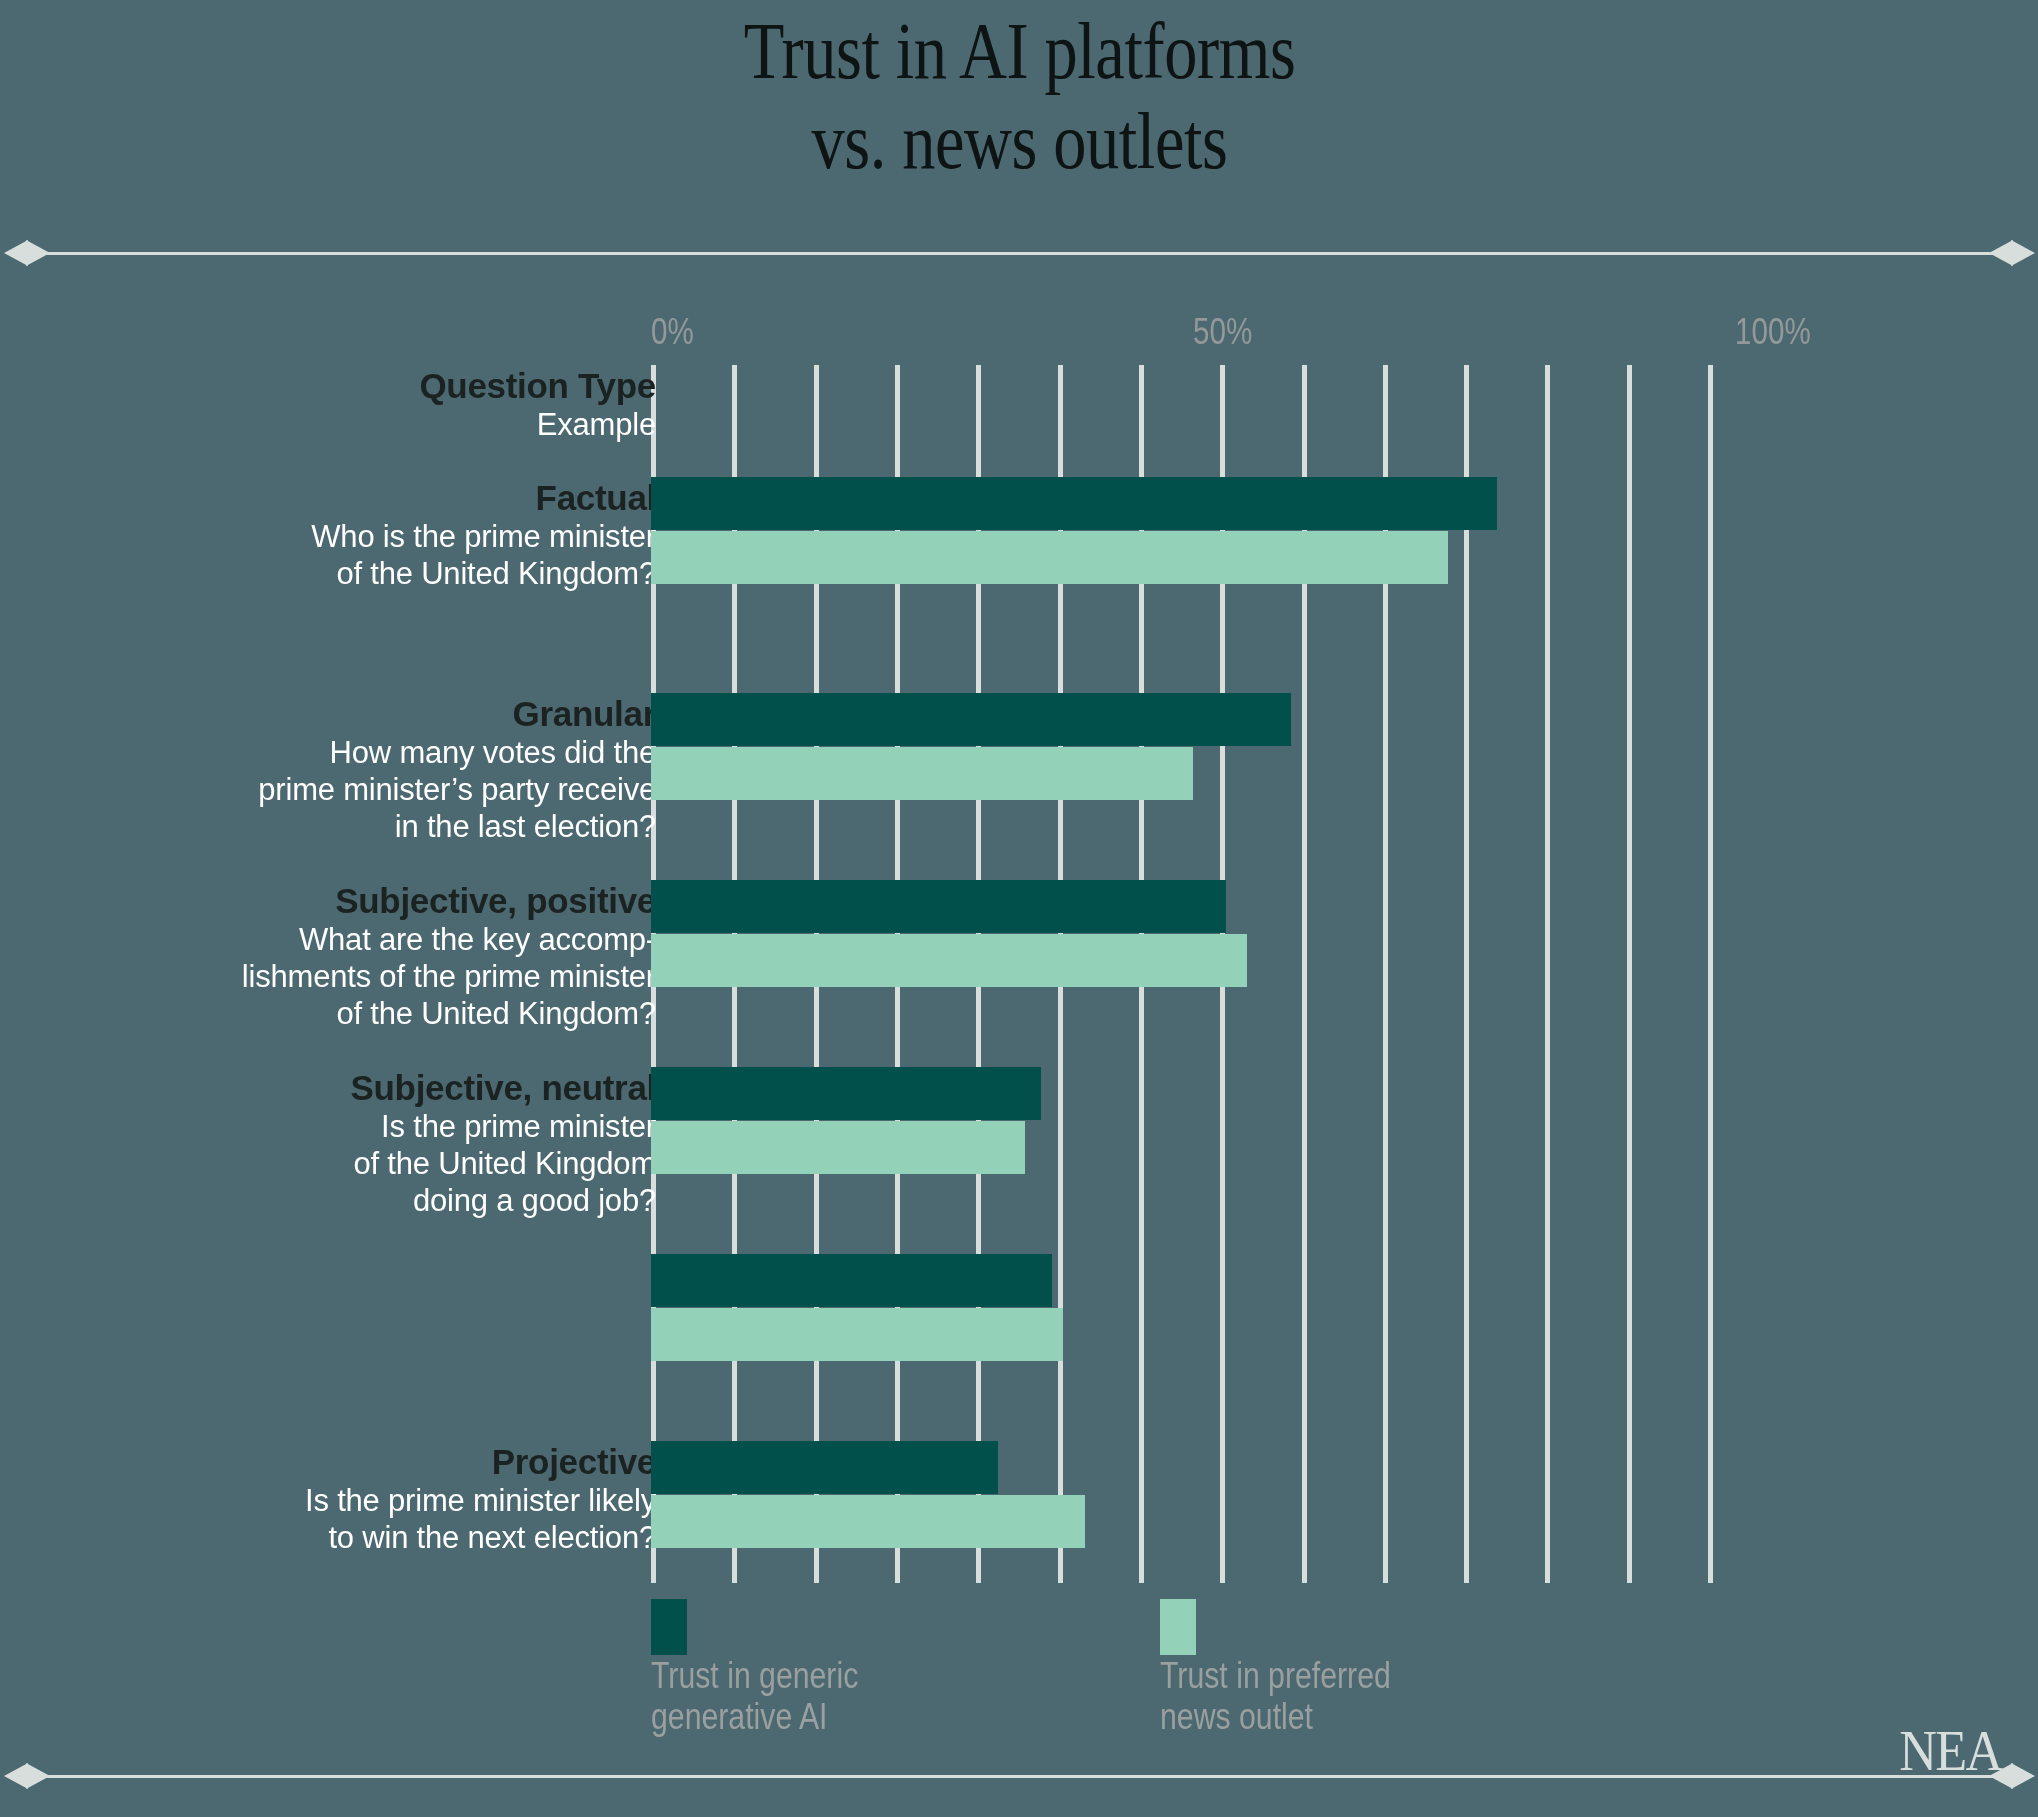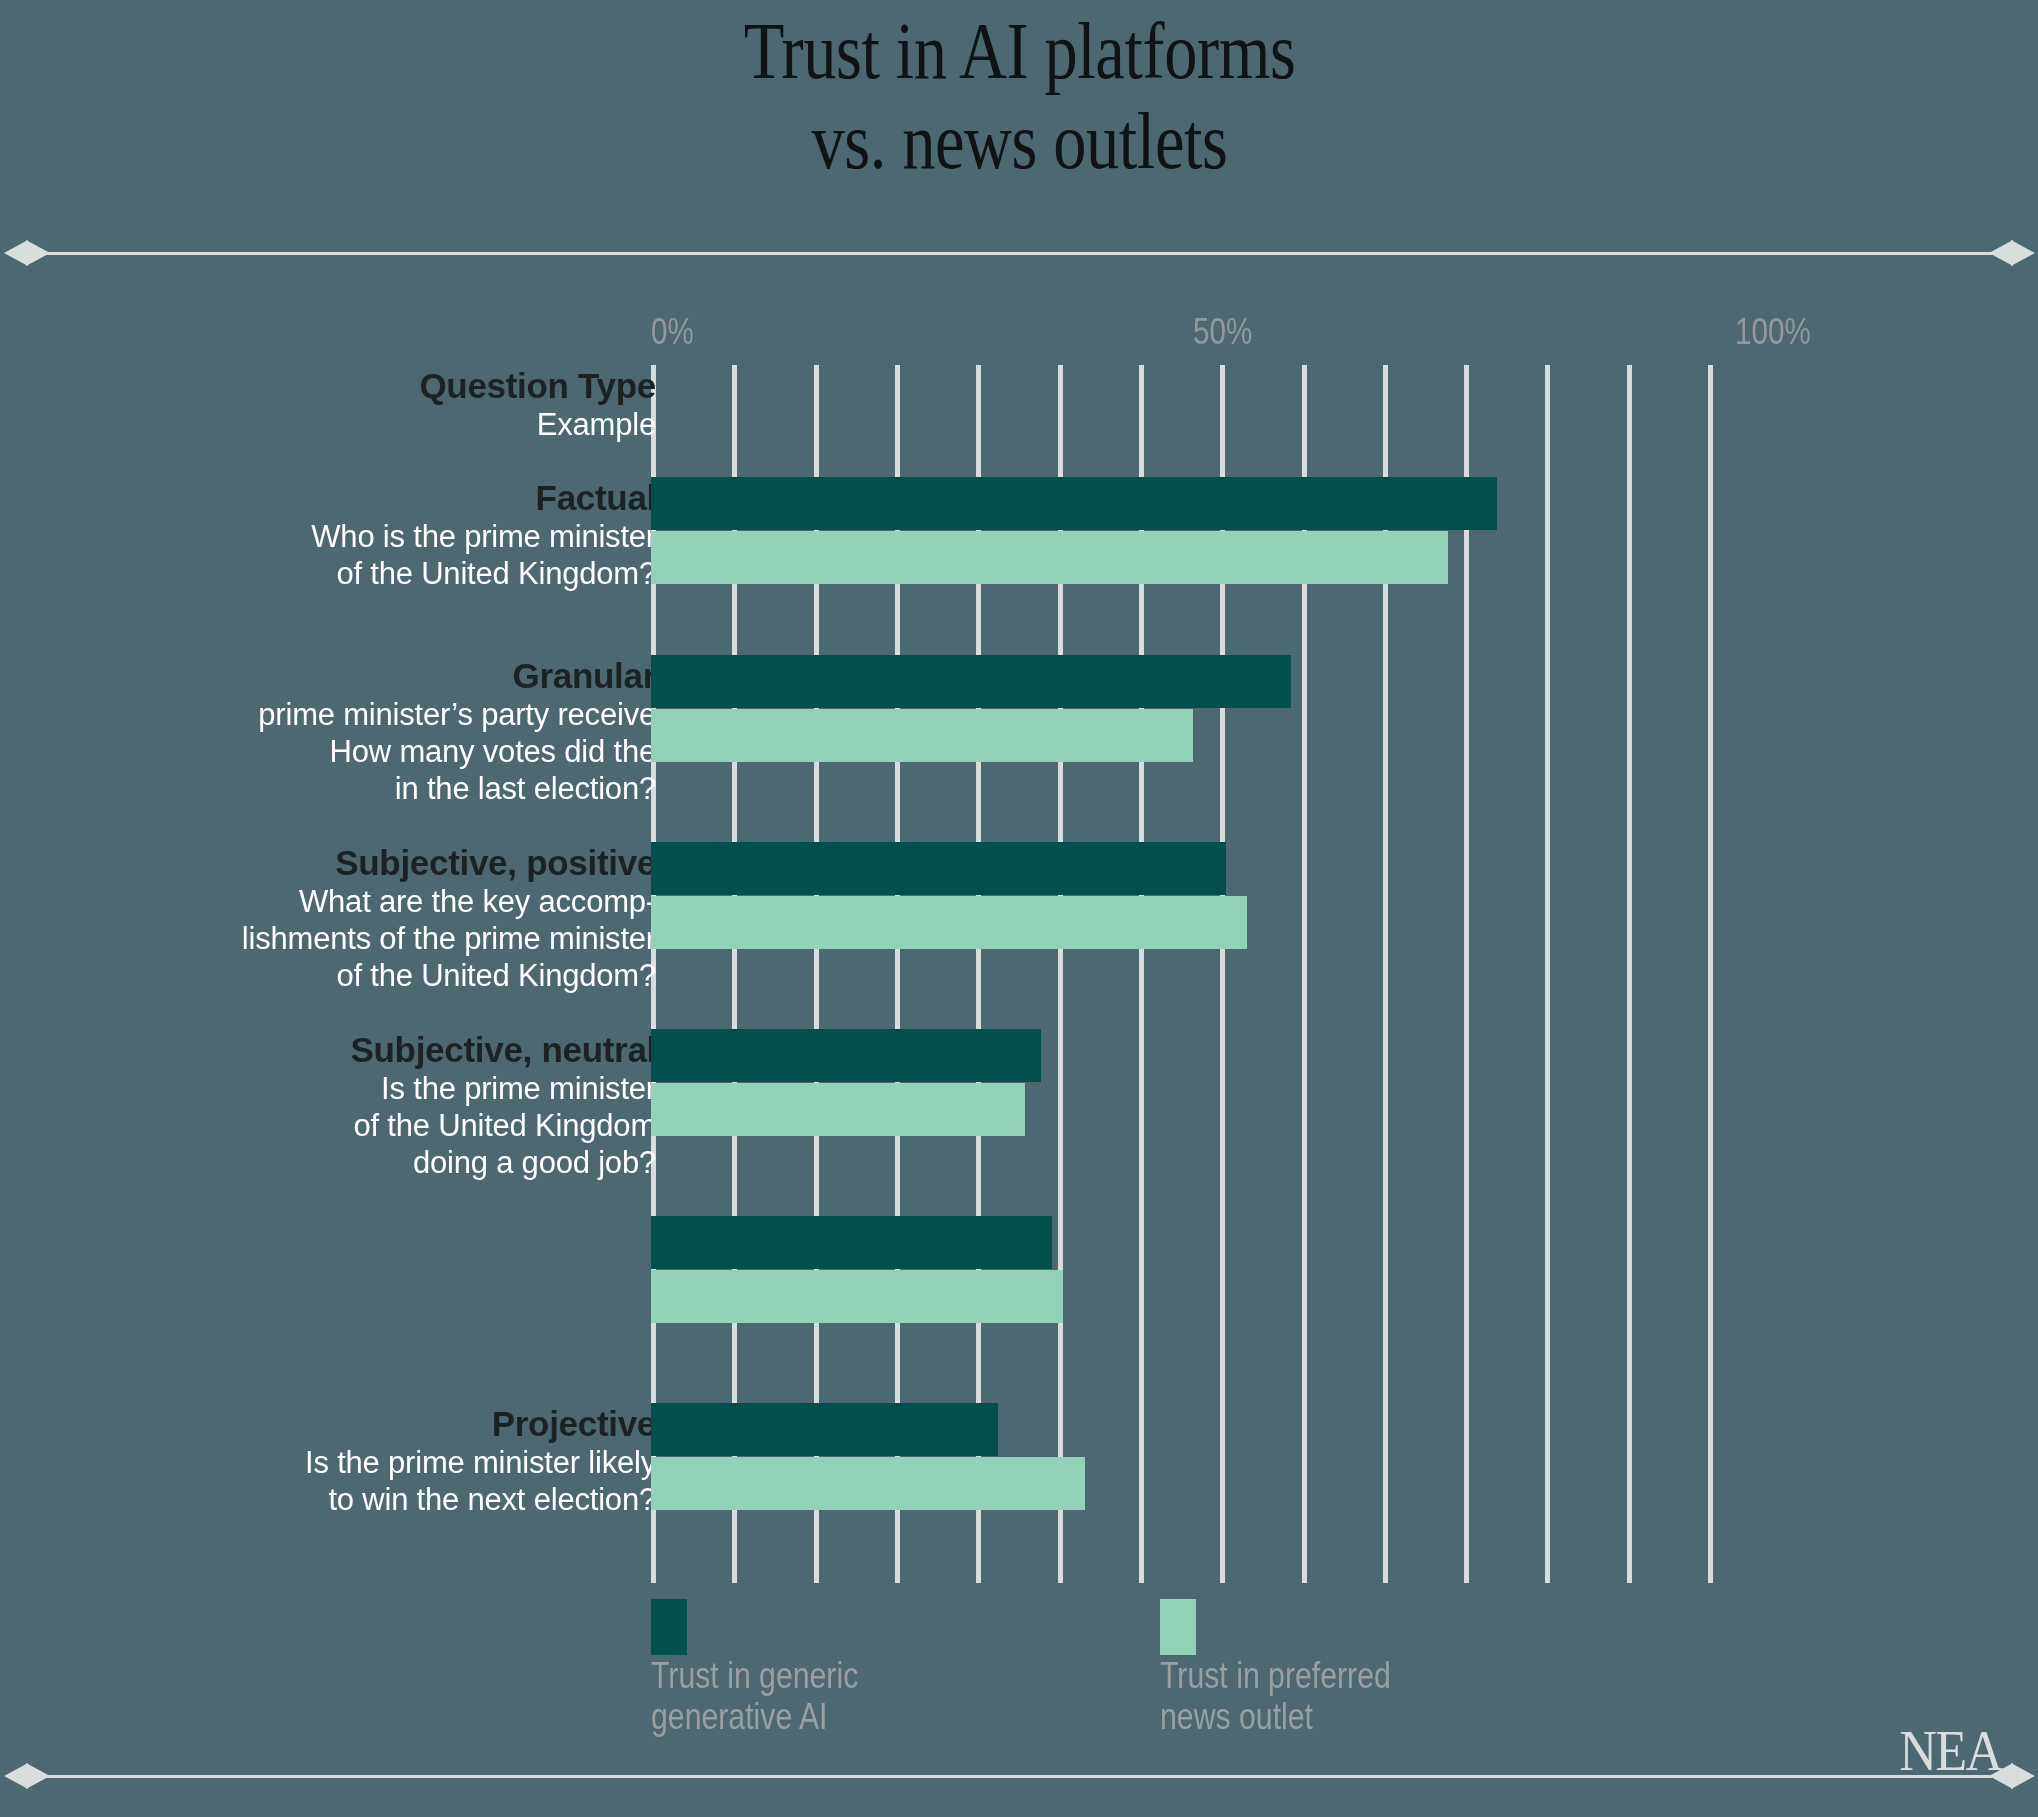--- a/index.html
+++ b/index.html
@@ -235,25 +235,25 @@
         <div class="row-labels">
           <div class="row-title">Factual</div>
           <div class="row-example">Who is the prime minister</div>
           <div class="row-example">of the United Kingdom?</div>
         </div>
         <div class="bars">
           <div class="bar bar-ai" title="Trust in generic generative AI: 78%" style="width: 846px; background: rgb(1, 80, 76);"></div>
           <div class="bar bar-news" title="Trust in preferred news outlet: 73.5%" style="width: 797px; background: rgb(147, 209, 185);"></div>
         </div>
       </div>
-      <div class="row" style="height: 187px;">
+      <div class="row" style="height: 187px; margin-top: 38px;">
         <div class="row-labels">
           <div class="row-title">Granular</div>
+          <div class="row-example">How many votes did the</div>
           <div class="row-example">prime minister’s party receive</div>
-          <div class="row-example">How many votes did the</div>
           <div class="row-example">in the last election?</div>
         </div>
         <div class="bars">
           <div class="bar bar-ai" title="Trust in generic generative AI: 59%" style="width: 640px; background: rgb(1, 80, 76);"></div>
           <div class="bar bar-news" title="Trust in preferred news outlet: 50%" style="width: 542px; background: rgb(147, 209, 185);"></div>
         </div>
       </div>
       <div class="row" style="height: 187px;">
         <div class="row-labels">
           <div class="row-title">Subjective, positive</div>

